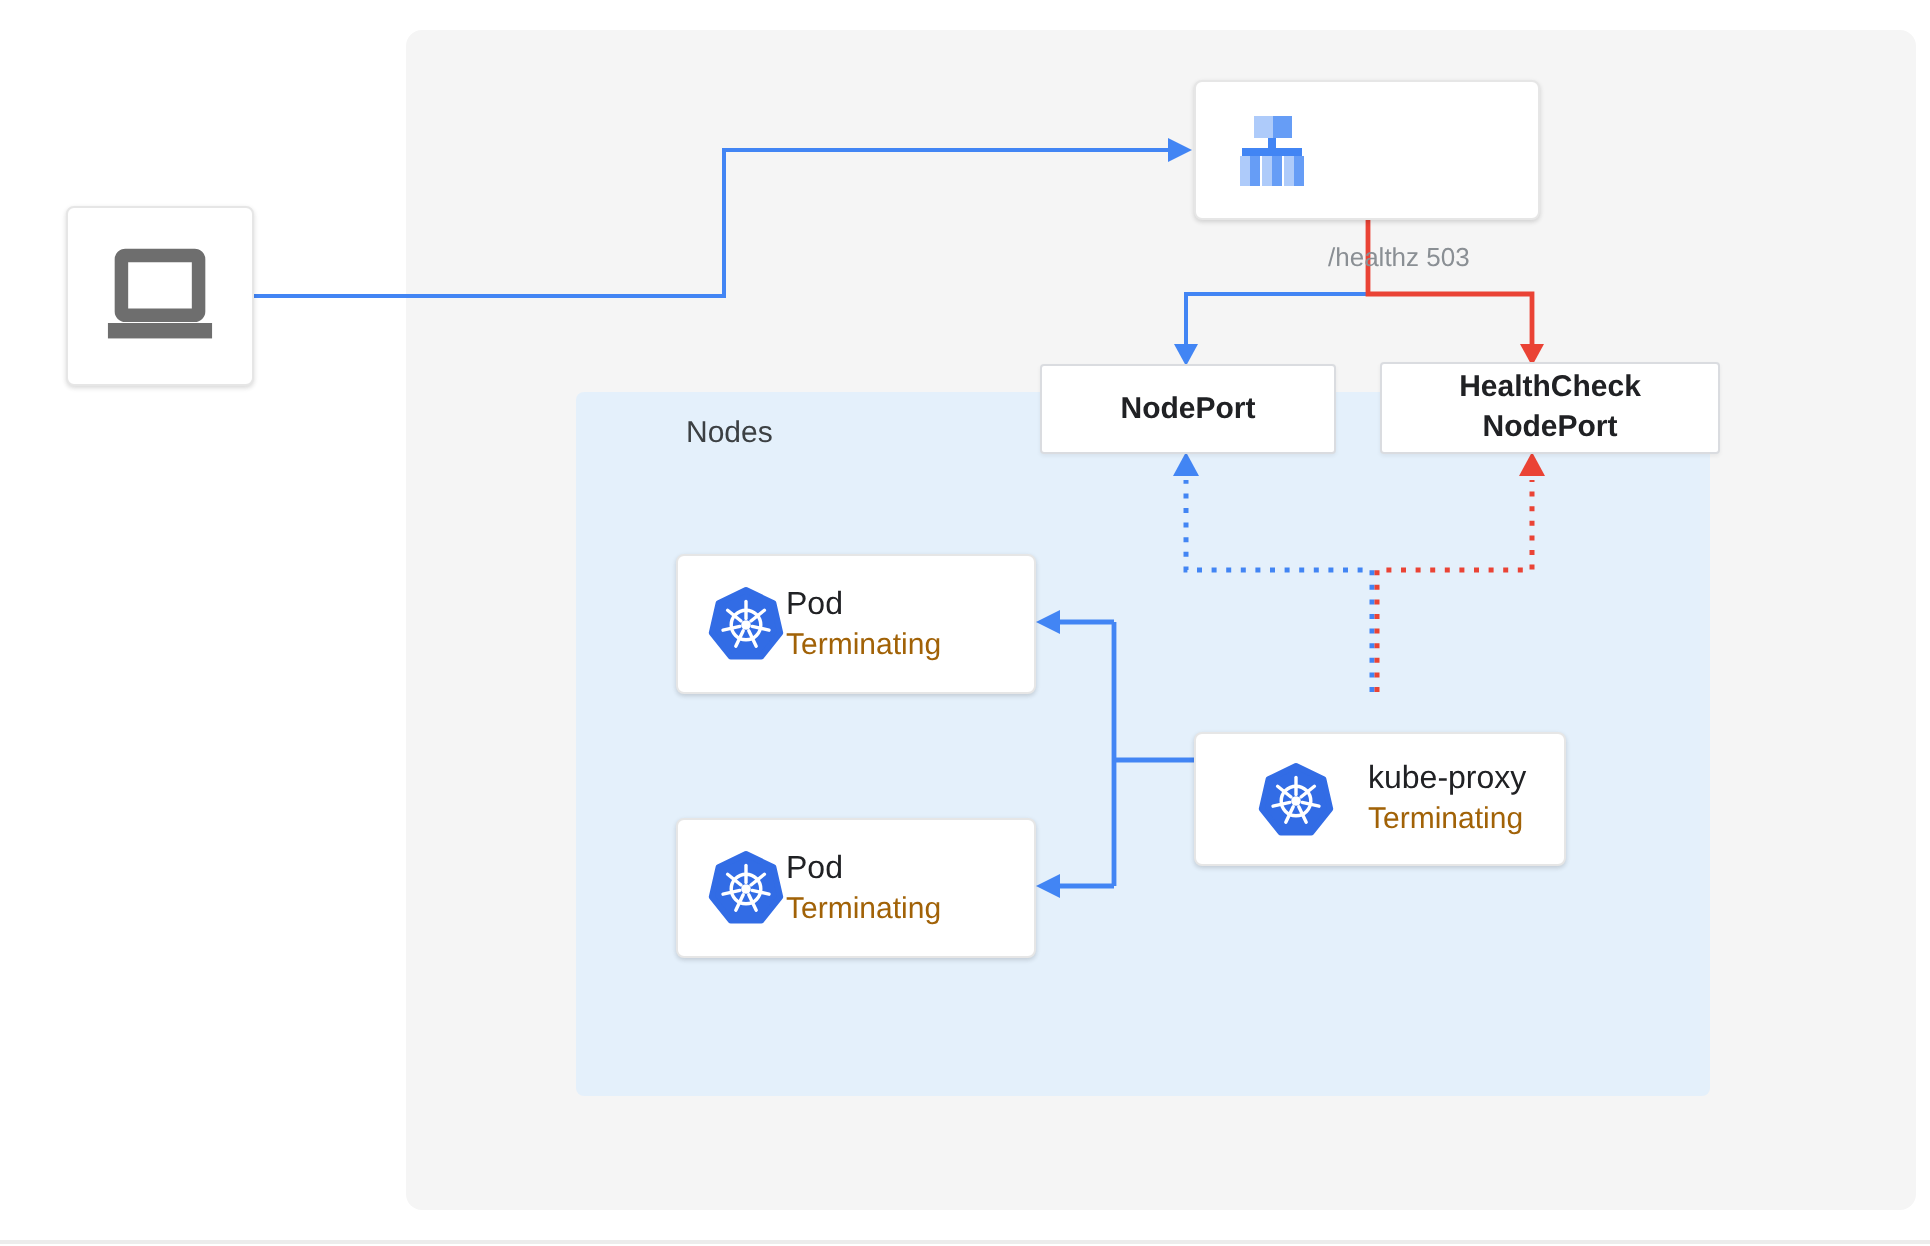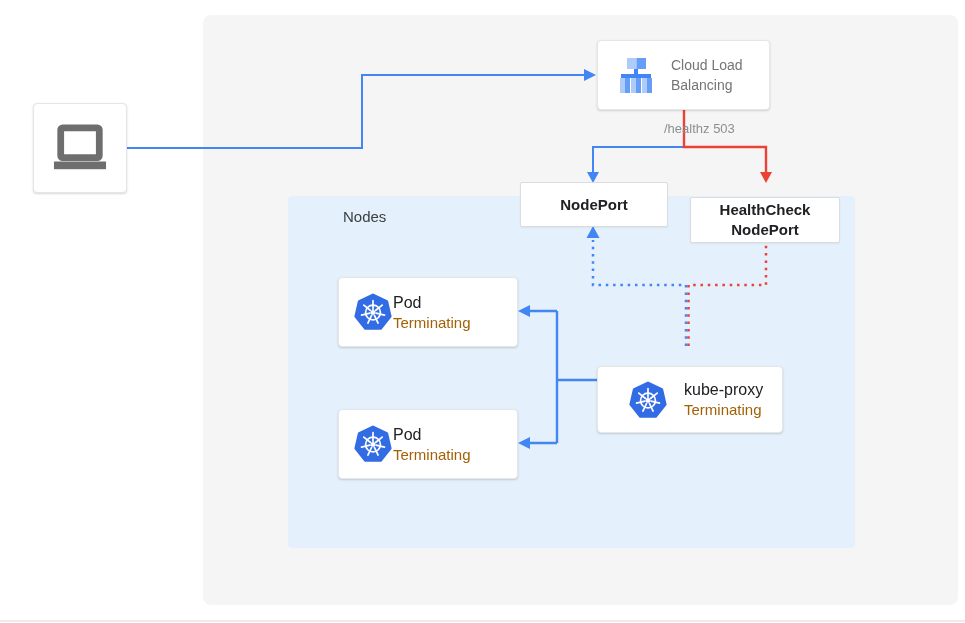--- a/index.html
+++ b/index.html
@@ -28,21 +28,21 @@
   .laptop-card{left:33px;top:103px;width:94px;height:90px;justify-content:center;}
   .clb-card{left:597px;top:40px;width:173px;height:70px;padding-left:16px;gap:13px;}
   .clb-label{font-size:14px;line-height:20px;color:#757575;width:92px;}
   .port-box{
     position:absolute;background:#ffffff;border:1px solid #dadce0;border-radius:2px;
     box-sizing:border-box;display:flex;align-items:center;justify-content:center;
     text-align:center;font-weight:bold;color:#202124;
     box-shadow:0 1px 2px rgba(0,0,0,0.06);
   }
   .nodeport-box{left:520px;top:164px;width:148px;height:45px;font-size:15px;margin-top:18px;}
-  .hcnp-box{left:690px;top:181px;width:150px;height:46px;font-size:15px;line-height:20px;margin-top:16px;}
+  .hcnp-box{left:690px;top:181px;width:170px;height:46px;font-size:15px;line-height:20px;}
   .hcnp-box .wrap{width:130px;}
   .pod-card{width:180px;height:70px;padding-left:14px;}
   .pod-card.pod1{left:338px;top:277px;}
   .pod-card.pod2{left:338px;top:409px;}
   .kproxy-card{left:597px;top:366px;width:186px;height:67px;padding-left:30px;gap:16px;}
   .stack .title{font-size:16px;color:#202124;line-height:21px;}
   .stack .subtitle{font-size:15px;color:#a16207;line-height:20px;}
   .healthz{
     position:absolute;left:664px;top:121px;font-size:13px;font-weight:normal;color:#8a8f94;
   }
@@ -107,21 +107,20 @@
     <rect x="22.5" y="5" width="9.5" height="11" fill="#669df6"></rect>
     <rect x="20" y="16" width="4" height="7" fill="#4285f4"></rect>
     <rect x="7" y="21" width="30" height="4" fill="#4285f4"></rect>
     <rect x="6" y="25" width="5" height="15" fill="#aecbfa"></rect>
     <rect x="11" y="25" width="5" height="15" fill="#669df6"></rect>
     <rect x="17" y="25" width="5" height="15" fill="#aecbfa"></rect>
     <rect x="22" y="25" width="5" height="15" fill="#669df6"></rect>
     <rect x="28" y="25" width="5" height="15" fill="#aecbfa"></rect>
     <rect x="33" y="25" width="5" height="15" fill="#669df6"></rect>
   </svg>
-  <div class="clb-label">Cloud Load Balancing</div>
 </div>
 
 <div class="healthz">/healthz 503</div>
 
 <div class="port-box nodeport-box">
   <span>NodePort</span>
 </div>
 
 <div class="port-box hcnp-box">
   <div class="wrap">HealthCheck NodePort</div>

